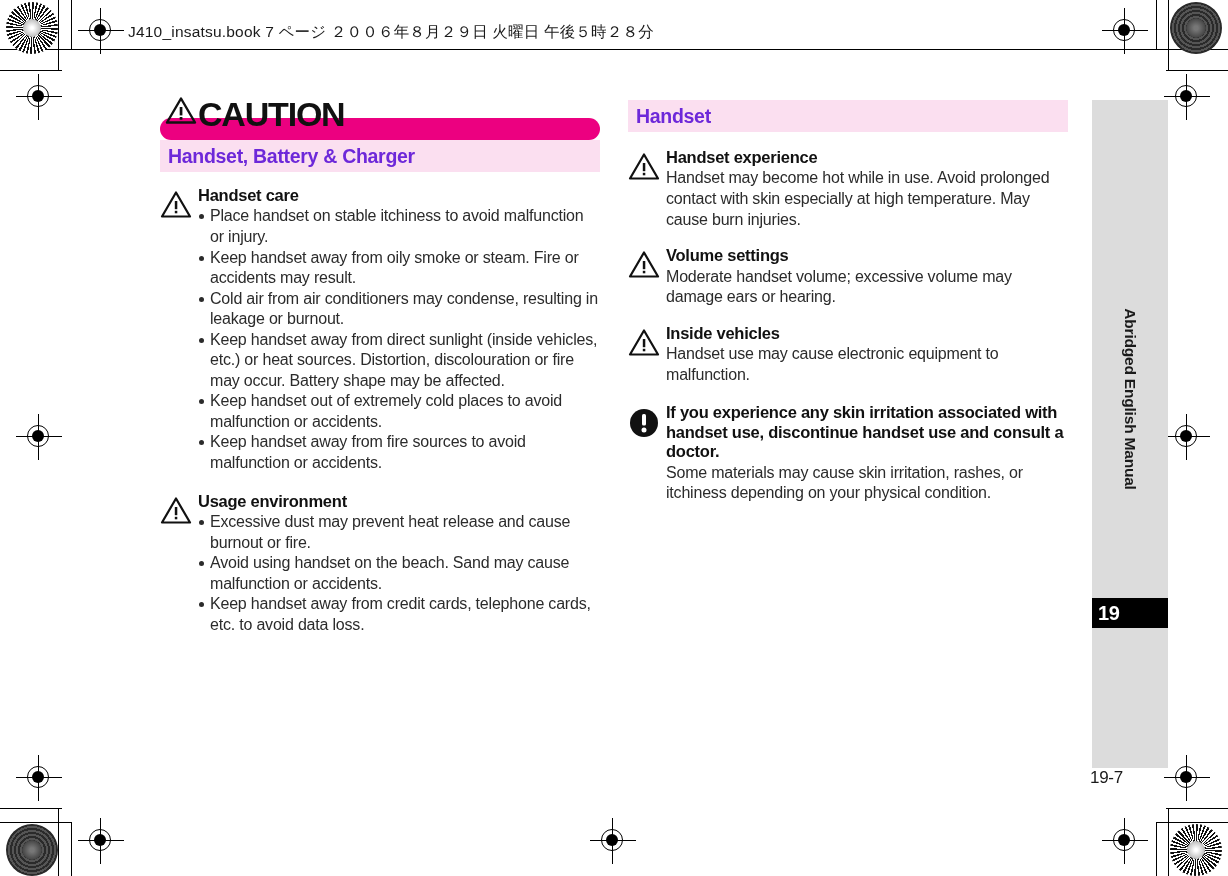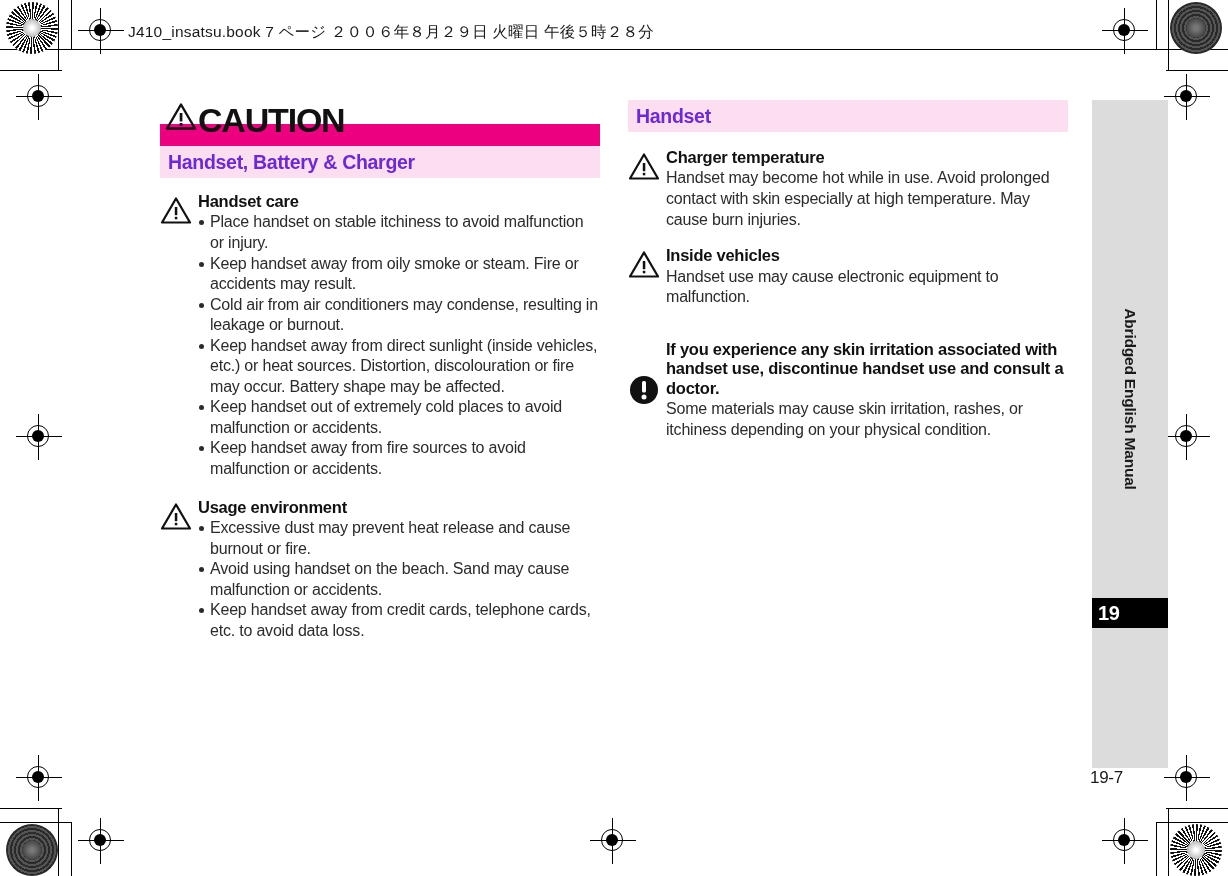--- a/index.html
+++ b/index.html
@@ -79,21 +79,21 @@
   }
 
   
   .col { position: absolute; top: 100px; }
   .col-left  { left: 160px; width: 440px; }
   .col-right { left: 628px; width: 440px; }
 
   
   .caution-bar {
     position: relative; height: 22px; width: 440px;
-    background: #ec0080; margin-top: 24px;
+    background: #ec0080; margin-top: 18px; border-radius: 11px;
   }
   .caution-title {
     position: absolute; left: 5px; top: -24px;
     display: flex; align-items: flex-end; gap: 1px;
     font-size: 34px; font-weight: bold; letter-spacing: -1.2px;
     color: #111;
   }
   .caution-title .tri-wrap { display: block; margin-bottom: 1px; }
 
   
@@ -318,42 +318,55 @@
 
     <div class="entry" style="margin-top:16px;">
       <div class="entry-icon">
         <svg width="32" height="29" viewBox="0 0 32 29" aria-hidden="true">
           <path d="M16 2.5 L30 26.5 L2 26.5 Z" fill="none" stroke="#111" stroke-width="2.2" stroke-linejoin="round"></path>
           <rect x="14.8" y="11" width="2.5" height="8.2" fill="#111"></rect>
           <rect x="14.8" y="20.8" width="2.5" height="2.5" fill="#111"></rect>
         </svg>
       </div>
       <div class="entry-body">
-        <p class="entry-title">Charger temperature</p>
+        <p class="entry-title">Handset experience</p>
         <p class="entry-text">Handset may become hot while in use. Avoid prolonged contact with skin especially at high temperature. May cause burn injuries.</p>
       </div>
     </div>
 
 
+    <div class="entry" style="margin-top:16px;">
+      <div class="entry-icon">
+        <svg width="32" height="29" viewBox="0 0 32 29" aria-hidden="true">
+          <path d="M16 2.5 L30 26.5 L2 26.5 Z" fill="none" stroke="#111" stroke-width="2.2" stroke-linejoin="round"></path>
+          <rect x="14.8" y="11" width="2.5" height="8.2" fill="#111"></rect>
+          <rect x="14.8" y="20.8" width="2.5" height="2.5" fill="#111"></rect>
+        </svg>
+      </div>
+      <div class="entry-body">
+        <p class="entry-title">Volume settings</p>
+        <p class="entry-text">Moderate handset volume; excessive volume may damage ears or hearing.</p>
+      </div>
+    </div>
 
     <div class="entry" style="margin-top:16px;">
       <div class="entry-icon">
         <svg width="32" height="29" viewBox="0 0 32 29" aria-hidden="true">
           <path d="M16 2.5 L30 26.5 L2 26.5 Z" fill="none" stroke="#111" stroke-width="2.2" stroke-linejoin="round"></path>
           <rect x="14.8" y="11" width="2.5" height="8.2" fill="#111"></rect>
           <rect x="14.8" y="20.8" width="2.5" height="2.5" fill="#111"></rect>
         </svg>
       </div>
       <div class="entry-body">
         <p class="entry-title">Inside vehicles</p>
         <p class="entry-text">Handset use may cause electronic equipment to malfunction.</p>
       </div>
     </div>
 
-    <div class="entry" style="margin-top:32px;align-items:center;">
+    <div class="entry" style="margin-top:18px;">
       <div class="entry-icon">
         <svg width="32" height="32" viewBox="0 0 32 32" aria-hidden="true">
           <circle cx="16" cy="16" r="14" fill="#111"></circle>
           <rect x="14" y="7" width="4" height="11.5" rx="1.6" fill="#fff"></rect>
           <circle cx="16" cy="23" r="2.5" fill="#fff"></circle>
         </svg>
       </div>
       <div class="entry-body">
         <p class="entry-title">If you experience any skin irritation associated with handset use, discontinue handset use and consult a doctor.</p>
         <p class="entry-text">Some materials may cause skin irritation, rashes, or itchiness depending on your physical condition.</p>

